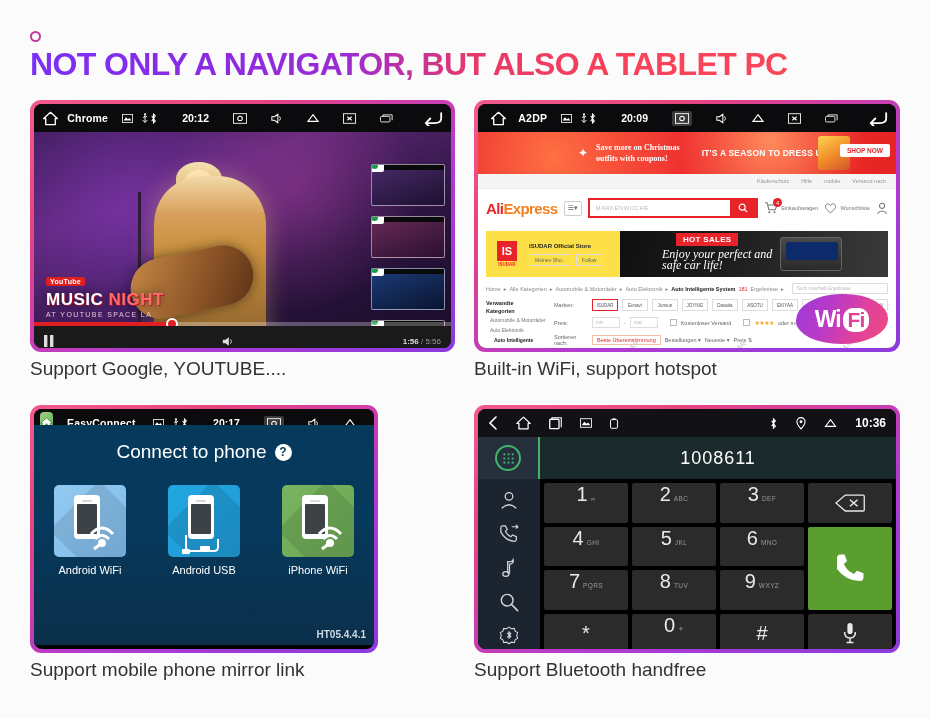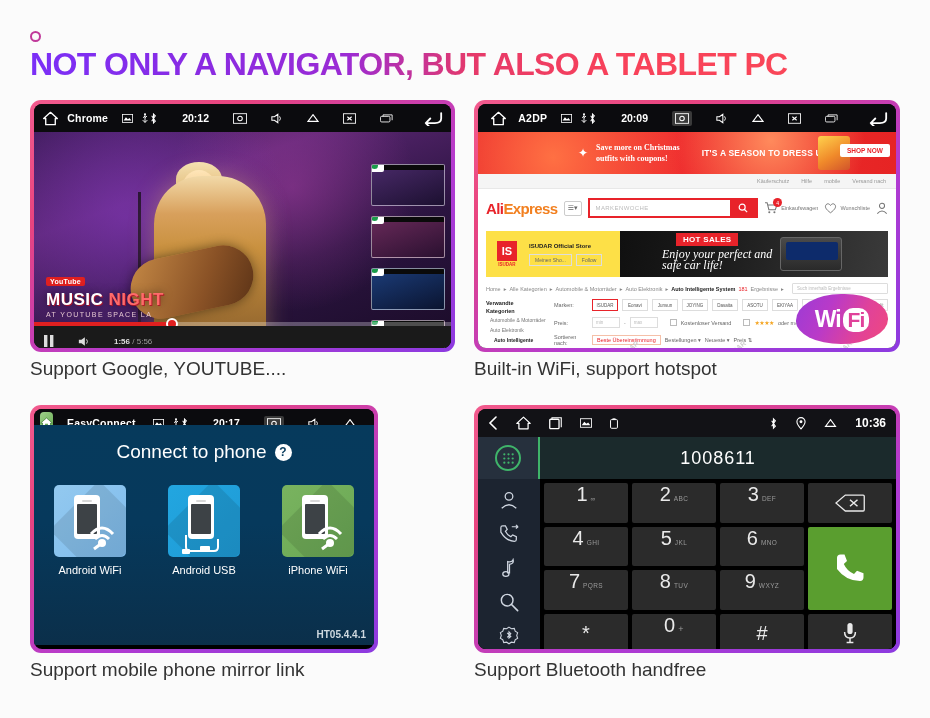--- a/index.html
+++ b/index.html
@@ -99,21 +99,21 @@
     font-size:7px; font-weight:700; padding:1px 4px; border-radius:2px; letter-spacing:.3px;
   }
   .yt-title {
     font-size:17px; font-weight:800; color:#fff; letter-spacing:.5px; margin-top:2px;
     text-shadow: 1px 1px 0 rgba(180,20,40,.9), 0 0 10px rgba(0,0,0,.6);
   }
   .yt-title em { color:#ff6a6a; font-style:normal; }
   .yt-sub { font-size:7px; color:#e4c6d0; letter-spacing:1.4px; margin-top:1px; }
   .yt-controls {
     position:absolute; left:0; bottom:0; width:100%; height:30px;
-    background:#1a1a1a; display:flex; align-items:center; padding:0 10px; gap:24px;
+    background:#1a1a1a; display:flex; align-items:center; padding:0 10px; gap:24px;justify-content:space-between;
   }
   .yt-progress {
     position:absolute; left:0; bottom:30px; width:100%; height:4px; background:rgba(255,255,255,.28);
   }
   .yt-progress-fill { position:absolute; left:0; top:0; height:100%; width:33%; background:#e02020; }
   .yt-progress-knob {
     position:absolute; left:33%; top:-4px; width:12px; height:12px; border-radius:50%;
     background:#e02020; margin-left:-6px; border:2px solid #fff;
   }
   .yt-time { color:#ddd; font-size:8px; font-weight:700; }

